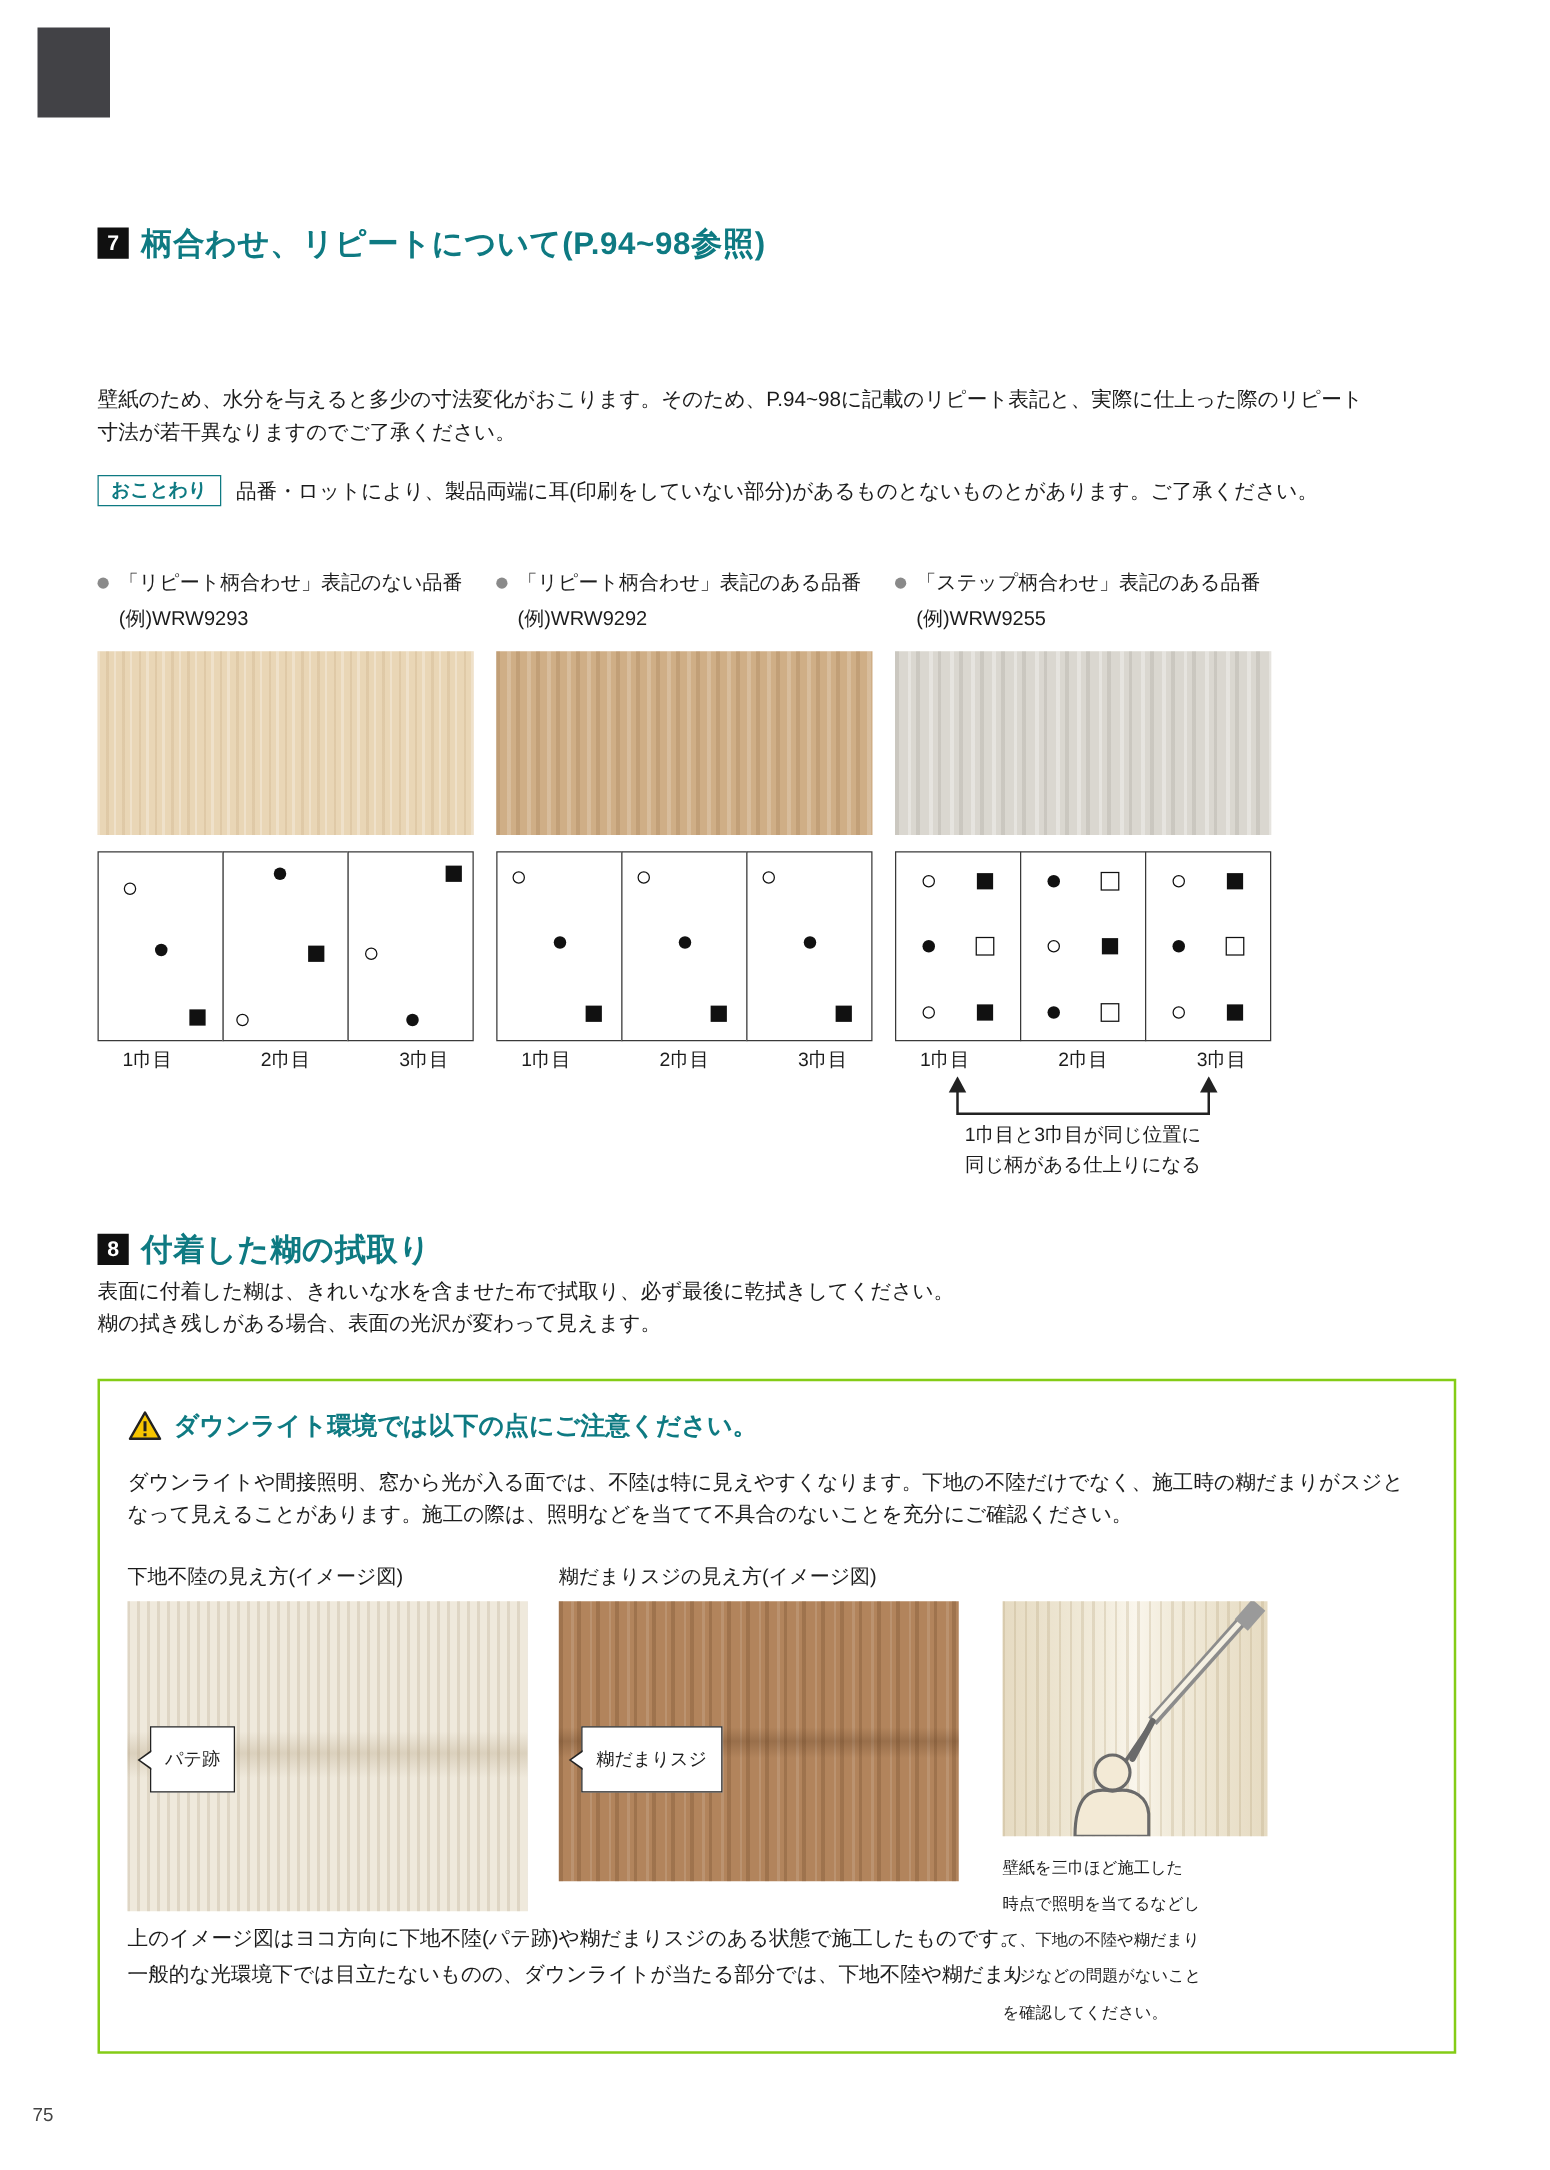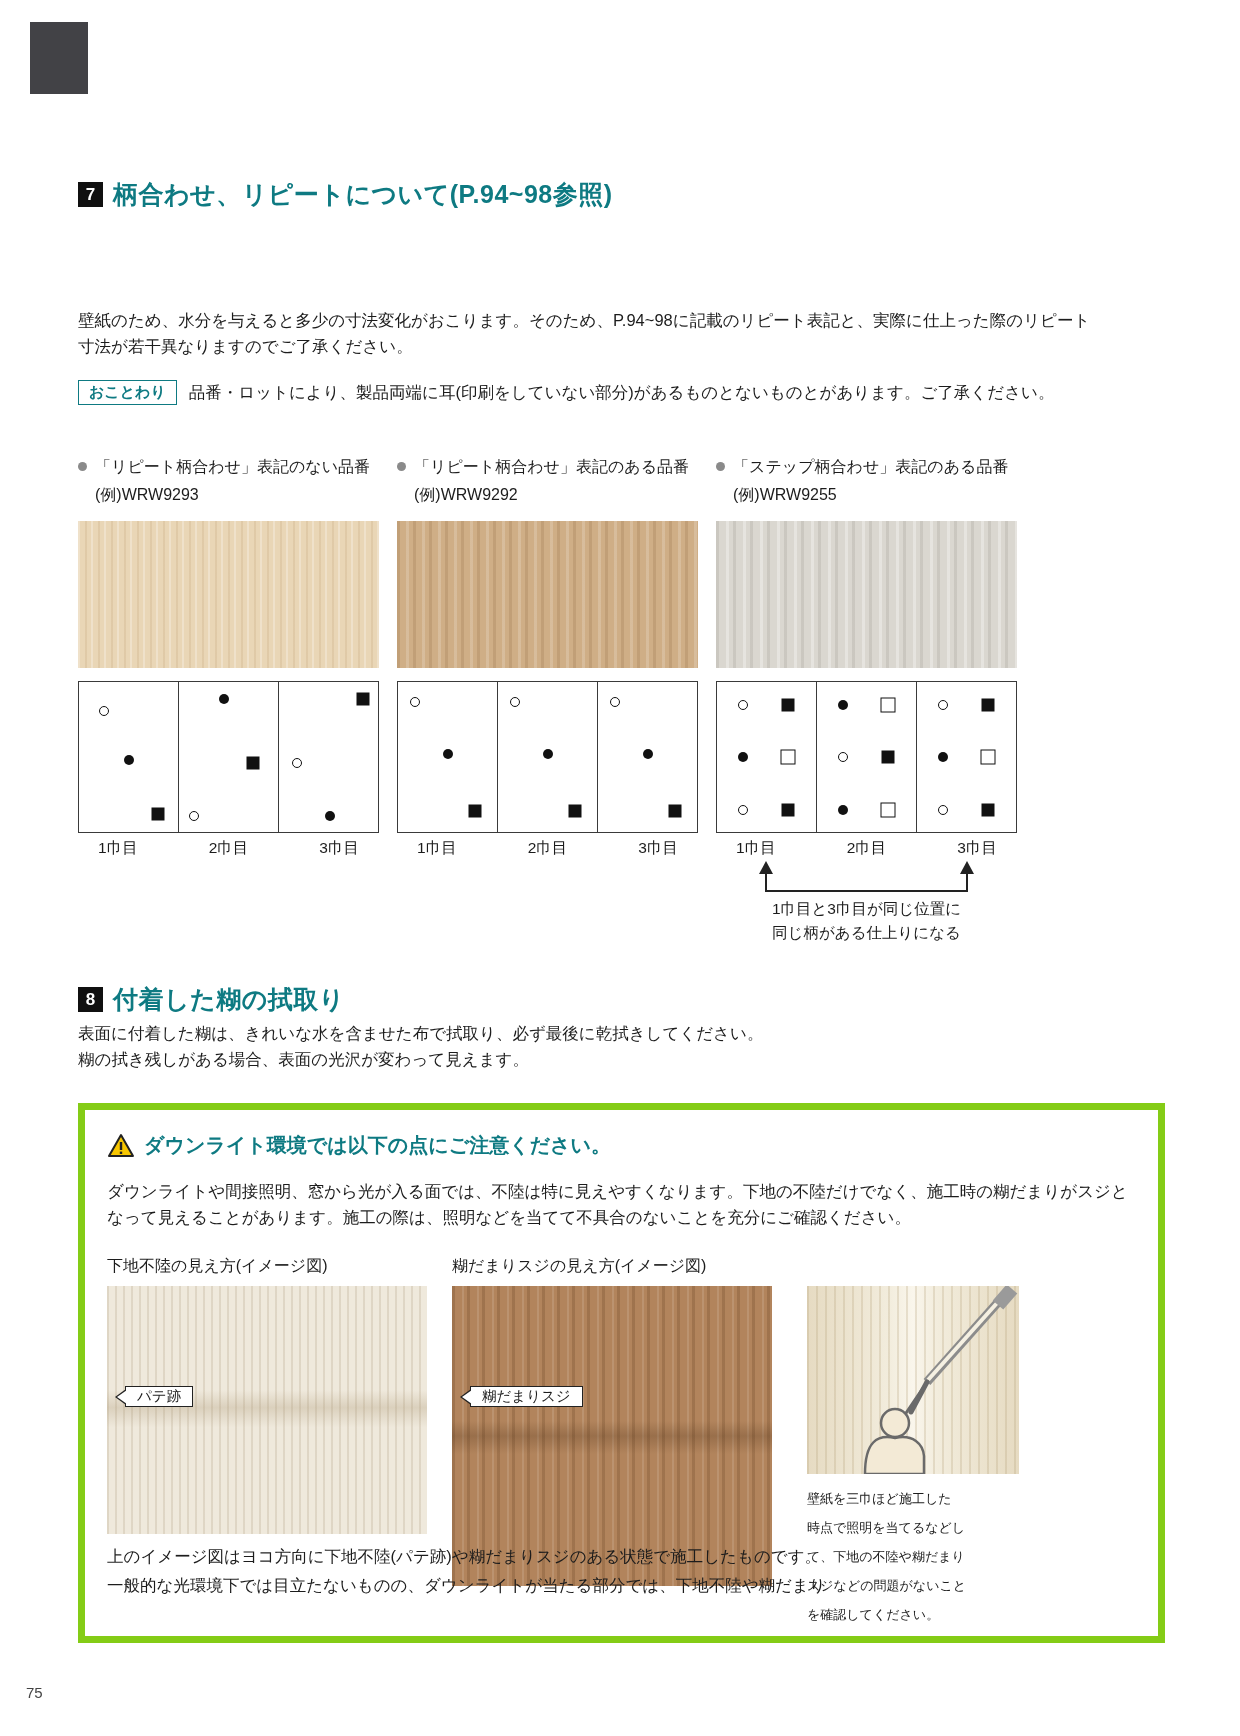--- a/index.html
+++ b/index.html
@@ -48,38 +48,38 @@
   .m-circle-open{width:8px;height:8px;border:1.7px solid #111;border-radius:50%;background:#fff;}
   .m-circle-filled{width:10px;height:10px;border-radius:50%;background:#111;}
   .m-square-filled{width:13px;height:13px;background:#111;}
   .m-square-open{width:13px;height:13px;border:1.7px solid #111;background:#fff;}
 
   .labels{display:flex;margin-top:5px;gap:31px;}
   .labels div{flex:1;text-align:center;font-size:15.5px;white-space:nowrap;}
   .bracket{display:block;margin-top:2px;}
   .annot{text-align:center;font-size:15.5px;line-height:24px;margin-top:2px;}
 
-  .warn-box{left:78px;top:1103px;width:1087px;height:540px;border:7px solid #84cc16;box-sizing:border-box;}
+  .warn-box{left:78px;top:1103px;width:1087px;height:540px;border:2px solid #84cc16;box-sizing:border-box;}
   .warn-title{display:flex;align-items:center;gap:9px;color:#0e7a82;font-size:20px;font-weight:bold;white-space:nowrap;}
   .caption{font-size:16px;white-space:nowrap;}
 
   .imgA{width:320px;height:248px;background:
       linear-gradient(180deg, rgba(0,0,0,0) 42%, rgba(172,152,118,.30) 49%, rgba(0,0,0,0) 57%),
       repeating-linear-gradient(90deg, rgba(188,173,148,.32) 0 2px, rgba(0,0,0,0) 2px 8px),
       #efe9dc;}
-  .imgB{width:320px;height:300px;background:
+  .imgB{width:320px;height:224px;background:
       linear-gradient(180deg, rgba(0,0,0,0) 45%, rgba(80,50,25,.26) 50%, rgba(0,0,0,0) 56%),
       repeating-linear-gradient(90deg, rgba(90,55,25,.22) 0 3px, rgba(0,0,0,0) 3px 10px,
         rgba(255,255,255,.12) 10px 12px, rgba(0,0,0,0) 12px 15px),
       #b2845c;}
   .imgC{width:212px;height:188px;background:
       repeating-linear-gradient(90deg, rgba(178,158,118,.26) 0 2px, rgba(0,0,0,0) 2px 9px),
       linear-gradient(90deg, #e6dbc2 0%, #f2ecdc 38%, #faf6ec 50%, #f2ecdc 62%, #e6dbc2 100%);}
 
-  .tag{position:absolute;background:#fff;border:1px solid #222;padding:0 11px;font-size:14.5px;white-space:nowrap;}
+  .tag{position:absolute;background:#fff;border:1px solid #222;padding:16px 11px;font-size:14.5px;white-space:nowrap;}
   .tag::before{content:"";position:absolute;left:-11px;top:50%;transform:translateY(-50%);
       border-top:8px solid transparent;border-bottom:8px solid transparent;border-right:11px solid #222;}
   .tag::after{content:"";position:absolute;left:-9px;top:50%;transform:translateY(-50%);
       border-top:7px solid transparent;border-bottom:7px solid transparent;border-right:10px solid #fff;}
 
   .para-sm div{font-size:16.5px;line-height:28.5px;white-space:nowrap;}
   .para-right div{font-size:13px;line-height:29px;white-space:nowrap;}
 
   .page-num{font-size:15px;color:#444;}
 </style>

